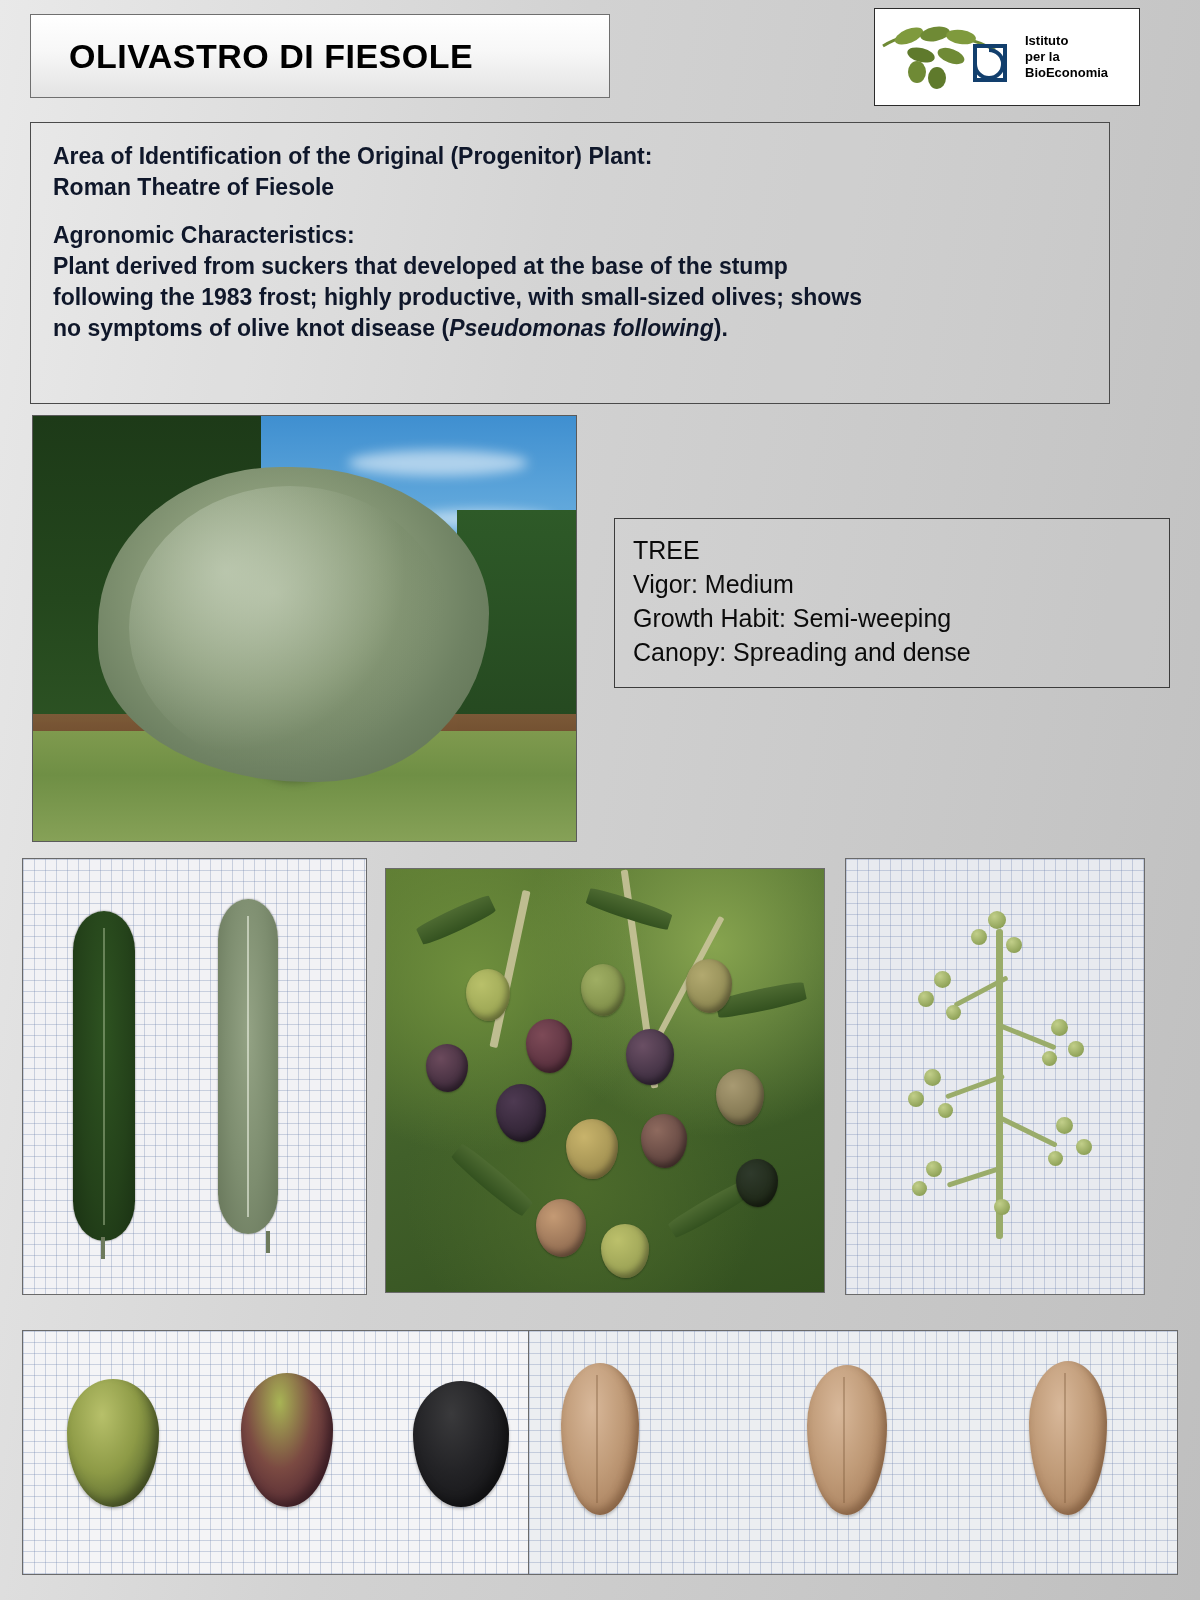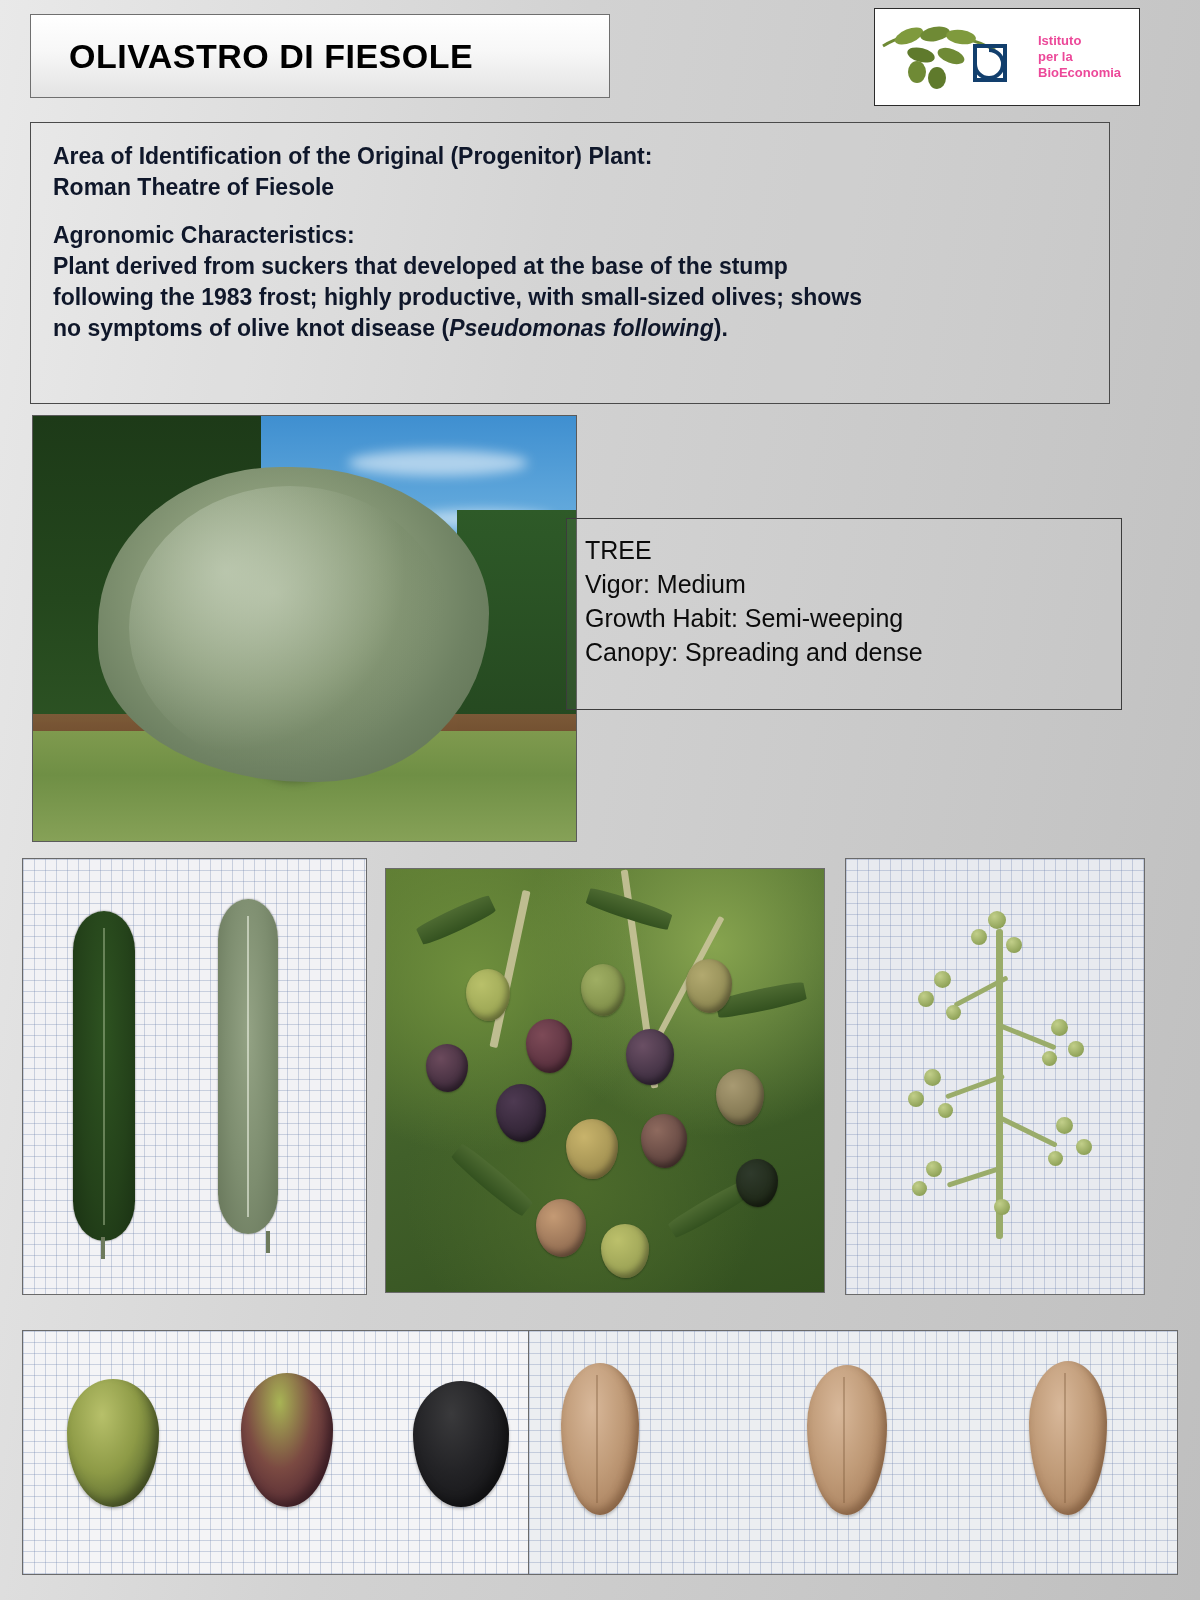--- a/index.html
+++ b/index.html
@@ -50,24 +50,23 @@
   }
   .logo-graphic {
     width: 150px;
     height: 90px;
     position: relative;
     flex: 0 0 150px;
   }
   .logo-text {
     font-size: 13px;
     font-weight: bold;
-    color: #ec4899;
+    color: #000000;
     line-height: 1.22;
     text-align: left;
-    margin-left: 13px;
   }
 
   
   .info-box {
     position: absolute;
     left: 30px;
     top: 122px;
     width: 1080px;
     height: 282px;
     background: rgba(255,255,255,0.06);
@@ -141,24 +140,24 @@
   .trunk-shadow {
     position: absolute; left: 40%; bottom: 14%; width: 16%; height: 16%;
     background: rgba(40,50,30,.45);
     border-radius: 50%;
     filter: blur(4px);
   }
 
   
   .tree-box {
     position: absolute;
-    left: 566px;
+    left: 614px;
     top: 518px;
     width: 556px;
-    height: 192px;
+    height: 170px;
     border: 1px solid #3c3c3c;
     background: rgba(255,255,255,0.05);
     box-sizing: border-box;
     padding: 14px 0 0 18px;
   }
   .tree-box div {
     font-size: 25px;
     line-height: 1.36;
     color: #0b0b0b;
   }

